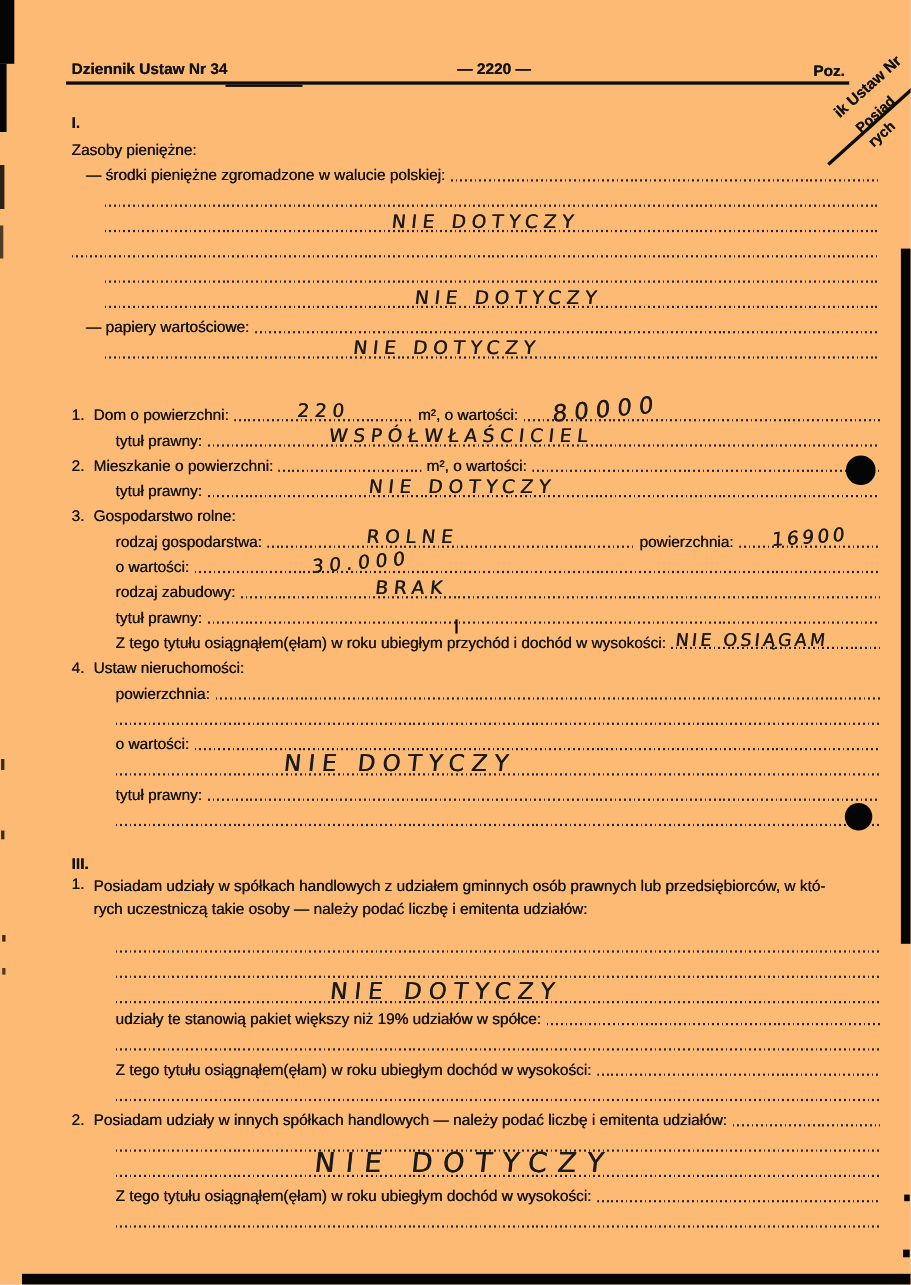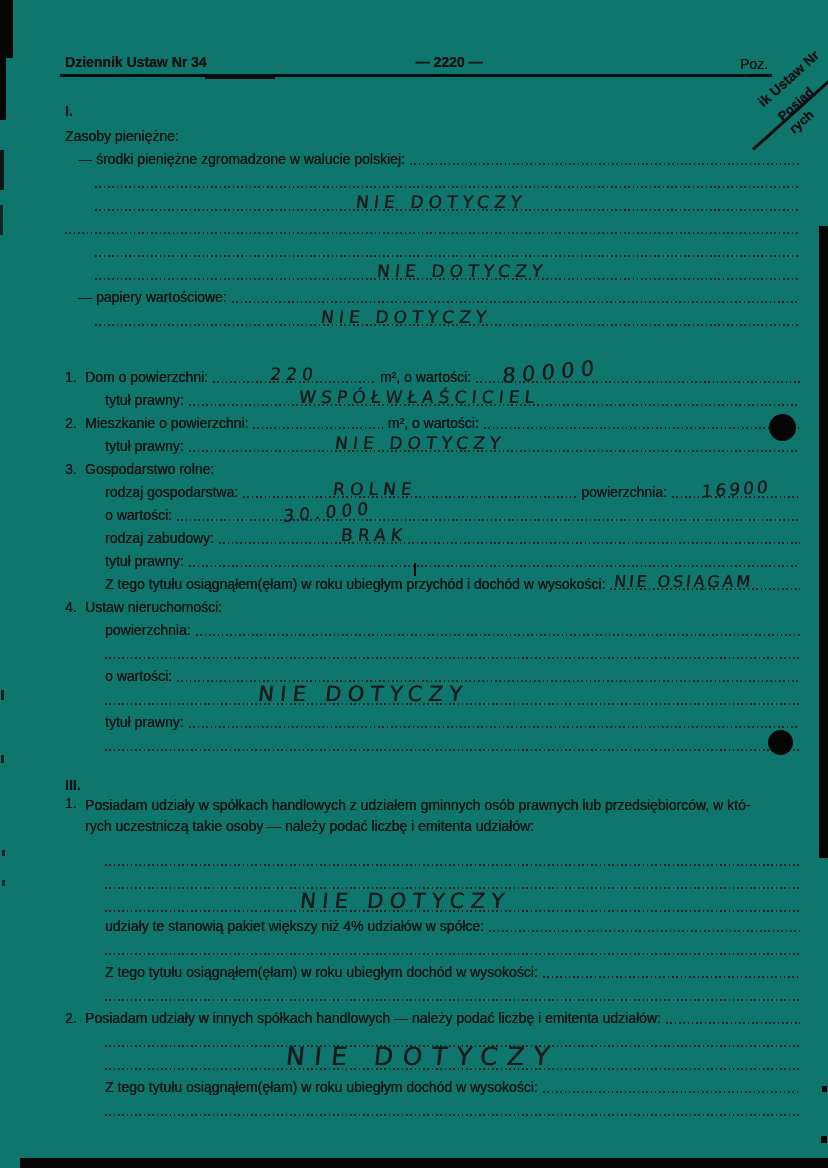--- a/index.html
+++ b/index.html
@@ -1,17 +1,17 @@
 <!DOCTYPE html>
 <html><head>
 <meta charset="utf-8">
 <style>
   html,body { margin:0; padding:0; background:#e8e8e8; }
   .page {
-    position:relative; width:828px; height:1168px; background:#0f766e;
+    position:relative; width:828px; height:1168px; background:#fdba74;
     overflow:hidden; font-family:"Liberation Sans", sans-serif;
     color:#141414; font-size:14px; text-shadow:0.3px 0 currentColor;
   }
   .sec { position:absolute; left:65px; right:28px; }
   .row { display:flex; align-items:flex-end; height:23px; }
   .row-tall { height:25px; }
   .num { flex:0 0 20px; }
   .sub { margin-left:40px; }
   .lbl { white-space:nowrap; padding-right:5px; }
   .lbl-after { padding-left:5px; padding-right:5px; }
@@ -38,21 +38,21 @@
   .artifact { position:absolute; background:#050505; }
   .dot-blob { position:absolute; background:#050505; border-radius:50%; }
   .corner-line { position:absolute; left:753px; top:148px; width:112px; height:3px;
     background:#0c0c0c; transform:rotate(-42deg); transform-origin:left center; }
   .corner-top-text { position:absolute; left:760px; top:96px; transform:rotate(-42deg);
     transform-origin:left center; font-weight:bold; font-size:14px; white-space:nowrap; }
   .corner-bot-text { position:absolute; left:774px; top:112px; transform:rotate(-42deg);
     transform-origin:left top; font-weight:bold; font-size:13px; line-height:17px; }
   .hdr-left { position:absolute; left:0; top:0; font-weight:bold; }
   .hdr-center { position:absolute; left:314px; top:0; width:140px; text-align:center; font-weight:bold; }
-  .hdr-right { position:absolute; right:32px; top:2px; font-weight:normal;margin-left:40px; }
+  .hdr-right { position:absolute; right:32px; top:2px; font-weight:bold;margin-left:40px; }
   .sec-num { font-weight:bold; }
 </style>
 </head>
 <body>
 
 <div class="page">
 
   <div class="sec" style="top:54px; height:22px;">
     <div class="hdr-left">Dziennik Ustaw Nr 34</div>
     <div class="hdr-center">— 2220 —</div>
@@ -195,21 +195,21 @@
         <div>Posiadam udziały w spółkach handlowych z udziałem gminnych osób prawnych lub przedsiębiorców, w któ-</div>
         <div>rych uczestniczą takie osoby — należy podać liczbę i emitenta udziałów:</div>
       </div>
     </div>
     <div class="dotline sub" style="margin-top:4px"></div>
     <div class="dotline sub"></div>
     <div class="dotline sub">
       <span class="hw hw-l" style="left:28%">NIE DOTYCZY</span>
     </div>
     <div class="row sub" style="height:20px">
-      <span class="lbl">udziały te stanowią pakiet większy niż 4% udziałów w spółce:</span>
+      <span class="lbl">udziały te stanowią pakiet większy niż 19% udziałów w spółce:</span>
       <span class="fill"></span>
     </div>
     <div class="dotline sub"></div>
     <div class="row sub">
       <span class="lbl">Z tego tytułu osiągnąłem(ęłam) w roku ubiegłym dochód w wysokości:</span>
       <span class="fill"></span>
     </div>
     <div class="dotline sub"></div>
     <div class="row">
       <span class="num">2.</span>

